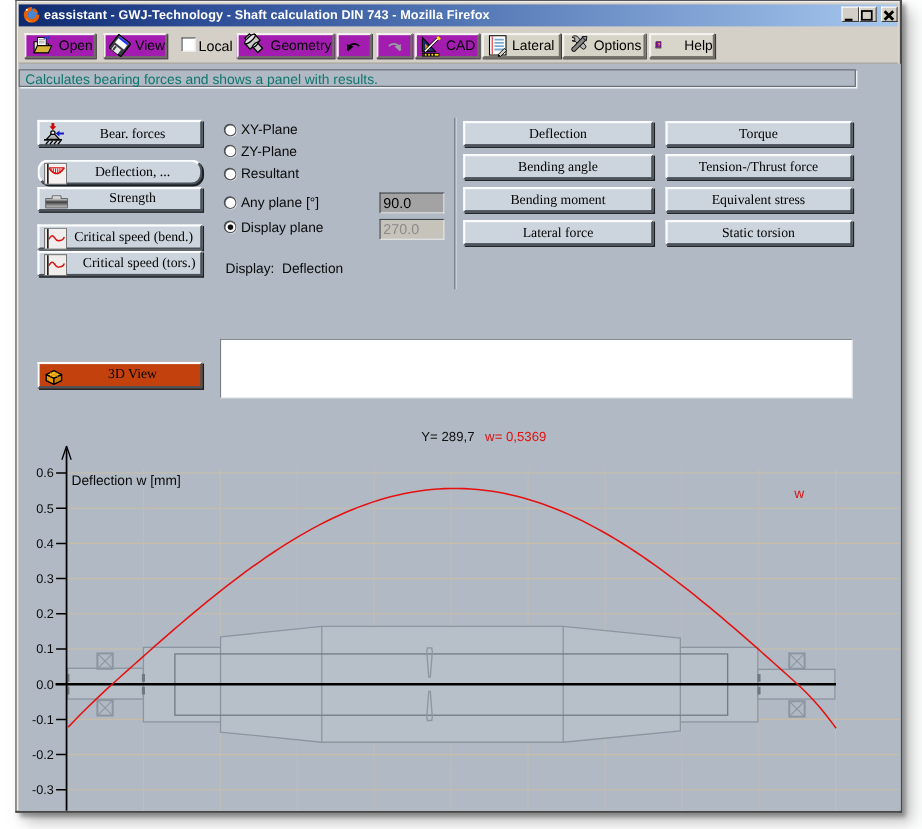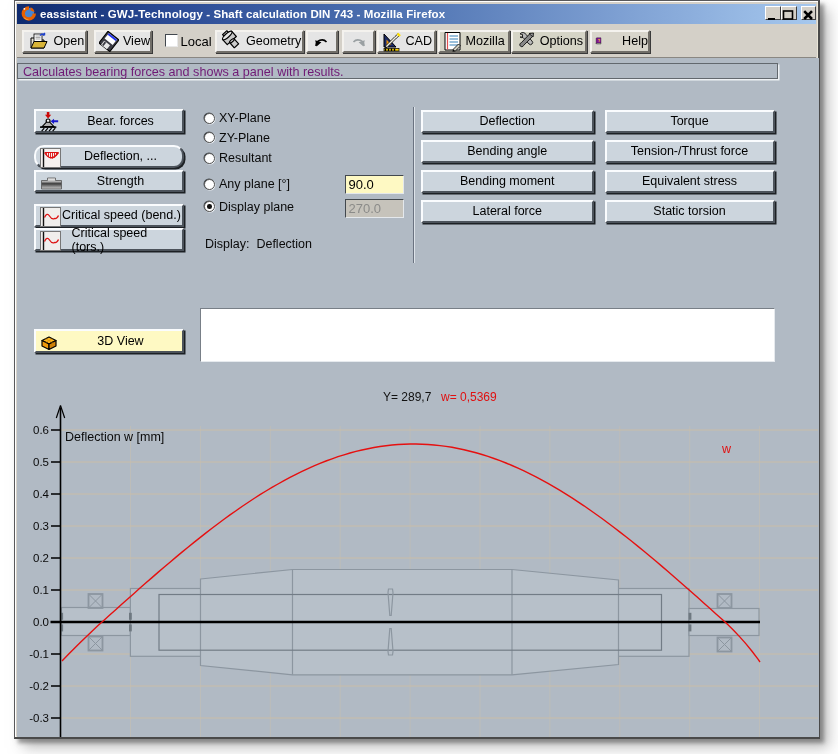--- a/index.html
+++ b/index.html
@@ -7,42 +7,42 @@
 .abs{position:absolute;}
 #win{position:absolute;left:14px;top:0;width:806px;height:739px;background:#d4d0c8;
  border:1px solid #58585a;border-right:2px solid #4a4a4a;border-bottom:2px solid #4a4a4a;
  box-shadow:4px 4px 4px rgba(80,80,80,.55),9px 9px 13px rgba(135,135,135,.5),inset 1px 1px 0 #fff,inset -1px -1px 0 #eae6d8;}
 #title{position:absolute;left:17px;top:4px;width:799px;height:20px;
  background:linear-gradient(to right,#0e2a6e,#2c4c96 20%,#5276b4 50%,#7d9fd2 75%,#a6c8ee);}
 #title .txt{position:absolute;left:23px;top:3.5px;color:#fff;font-weight:bold;font-size:11.5px;letter-spacing:0.1px;white-space:nowrap;}
 .winbtn{position:absolute;top:6px;width:15.5px;height:14px;background:#d4d0c8;
  border-top:1px solid #fff;border-left:1px solid #fff;border-right:1.5px solid #404040;border-bottom:1.5px solid #404040;}
 
-.tbtn{position:absolute;top:29.5px;height:23px;background:#e5e5e5;
+.tbtn{position:absolute;top:29.5px;height:23px;background:#a21caf;
  border-top:2px solid #f4f2ee;border-left:2px solid #f4f2ee;
  border-right:2px solid #716e68;border-bottom:2px solid #716e68;
  box-shadow:1px 1px 0 #3a3a3a;
  font-size:12.6px;color:#000;display:flex;align-items:center;}
 .tbtn span{white-space:nowrap;}
 #applet{position:absolute;left:17px;top:58px;width:802px;height:679px;background:#b1bac4;}
 #infobox{position:absolute;left:17px;top:62.5px;width:761px;height:16.5px;
  border:1px solid #62686e;box-shadow:1.5px 1.5px 0 #eef1f4;
- font-size:12.6px;color:#701a75;padding:1px 0 0 5px;}
+ font-size:12.6px;color:#0f766e;padding:1px 0 0 5px;}
 
 .abtn{position:absolute;background:#ccd5dd;
  border-top:2px solid #fafcfe;border-left:2px solid #fafcfe;
  border-right:2px solid #4c535b;border-bottom:2px solid #4c535b;
  box-shadow:1.5px 1.5px 0 #1c2024;
- font-size:12.5px;color:#000;display:flex;align-items:center;justify-content:center;}
+ font-size:12.5px;color:#000;display:flex;align-items:center;justify-content:center;font-family:Liberation Serif, serif;}
 .lb{left:33.5px;width:150px;padding-left:24px;}
 .radio{position:absolute;width:11px;height:11px;border-radius:50%;background:#fff;
  border:1px solid #555;box-shadow:-0.5px -0.5px 0 #40464c, 0.5px 0.5px 0 #eef2f6;}
 .radio.sel::after{content:"";position:absolute;left:2.2px;top:2.2px;width:4.6px;height:4.6px;border-radius:50%;background:#101010;}
 .rlbl{position:absolute;left:219px;font-size:12.5px;color:#0a0a0a;white-space:nowrap;}
-.input{position:absolute;left:344.5px;width:59px;height:19.5px;background:#fef9c3;
+.input{position:absolute;left:344.5px;width:59px;height:19.5px;background:#a3a3a3;
  border:1.5px solid;border-color:#42484e #e4e8ec #e4e8ec #42484e;
  font-size:13px;color:#000;padding:1.5px 0 0 3px;}
 #whitebox{position:absolute;left:200px;top:308px;width:575px;height:54px;background:#fff;
  border:1.5px solid;border-color:#787f87 #e6eaee #e6eaee #787f87;}
 .txt{position:absolute;white-space:nowrap;}
 </style></head>
 <body>
 <div id="win"></div>
 <div id="title">
     <div class="txt">eassistant - GWJ-Technology - Shaft calculation DIN 743 - Mozilla Firefox</div>
@@ -125,21 +125,21 @@
     <span style="margin-left:4px">CAD</span>
   </div>
 <div class="tbtn" style="left:437.5px;width:72.5px;background:#d5d4c6;">
  <svg style="margin-left:3px" width="19" height="21" viewBox="0 0 19 21">
   <path d="M2,1.5 L17,1.5 L17,19 L2,19 Z" fill="#fff" stroke="#000"></path>
   <path d="M4.5,2 L4.5,18.5" stroke="#e05050" stroke-width="1.2"></path>
   <path d="M6.5,5 h8.5 M6.5,8 h8.5 M6.5,11 h8.5 M6.5,14 h8.5" stroke="#7aaad0" stroke-width="1.6"></path>
   <path d="M10,18.5 L15.5,13 L17.5,15 L12,20.3 Z" fill="#d0cdc0" stroke="#000" stroke-width="0.8"></path>
   <path d="M10,18.5 L12,20.3 L9.5,20.7 Z" fill="#000"></path>
  </svg>
-    <span style="margin-left:4px">Mozilla</span>
+    <span style="margin-left:4px">Lateral</span>
   </div>
 <div class="tbtn" style="left:510.7px;width:76.3px;background:#d5d4c6;">
  <svg style="margin-left:3px" width="20" height="21" viewBox="0 0 20 21">
   <g stroke="#111" stroke-width="0.9">
   <path d="M4,3 A3.5,3.5 0 0 1 10,3.5 L16,10 A2,2 0 0 1 13,13 L7,6.5 A3.5,3.5 0 0 1 4,6 L6.5,6 L6.5,3.5 Z" fill="#b8b8b8"></path>
   <path d="M14,2 L17,4.5 L8,14.5 A2,2 0 1 1 5.5,12 Z" fill="#888" transform="rotate(3 10 8)"></path>
   <path d="M13,2.5 L17.5,2 L17,6 Z" fill="#999"></path>
   </g>
  </svg>
     <span style="margin-left:4px">Options</span>
@@ -203,21 +203,21 @@
     <span>Critical speed (bend.)</span>
   </div>
 <div class="abtn lb" style="top:228.3px;height:22.5px;padding-left:36px;font-size:12.5px;">
  <svg class="abs" style="left:4px;top:1px" width="21" height="20" viewBox="0 0 21 20">
   <rect x="0.5" y="0.5" width="20" height="19" fill="#f0eeec" stroke="#777"></rect>
   <path d="M3.5,1 L3.5,19" stroke="#111" stroke-width="1.4"></path>
   <path d="M4.5,10.5 Q7,5 9.5,9 T14.5,11.5 Q17,12 18.5,8.5" stroke="#dd1111" stroke-width="1.3" fill="none"></path>
  </svg>
     <span>Critical speed (tors.)</span>
   </div>
-<div class="abtn lb" style="top:329px;height:23.5px;background:#fef9c3;">
+<div class="abtn lb" style="top:329px;height:23.5px;background:#c2410c;">
  <svg class="abs" style="left:4px;top:3px" width="18" height="17" viewBox="0 0 18 17">
   <g stroke="#000" stroke-width="1.2" stroke-linejoin="round">
   <path d="M2,6.5 L9,3 L16,6.5 L9,10 Z" fill="#ffb81e"></path>
   <path d="M2,6.5 L9,10 L9,15.5 L2,12 Z" fill="#eE9a0c"></path>
   <path d="M16,6.5 L9,10 L9,15.5 L16,12 Z" fill="#cd8008"></path>
   <path d="M5.5,4.8 L12.5,8.3 M12.3,4.9 L5.8,8.2" stroke="#d89010" stroke-width="0.8"></path>
   </g>
  </svg>
     <span style="font-size:12.5px">3D View</span>
   </div>

